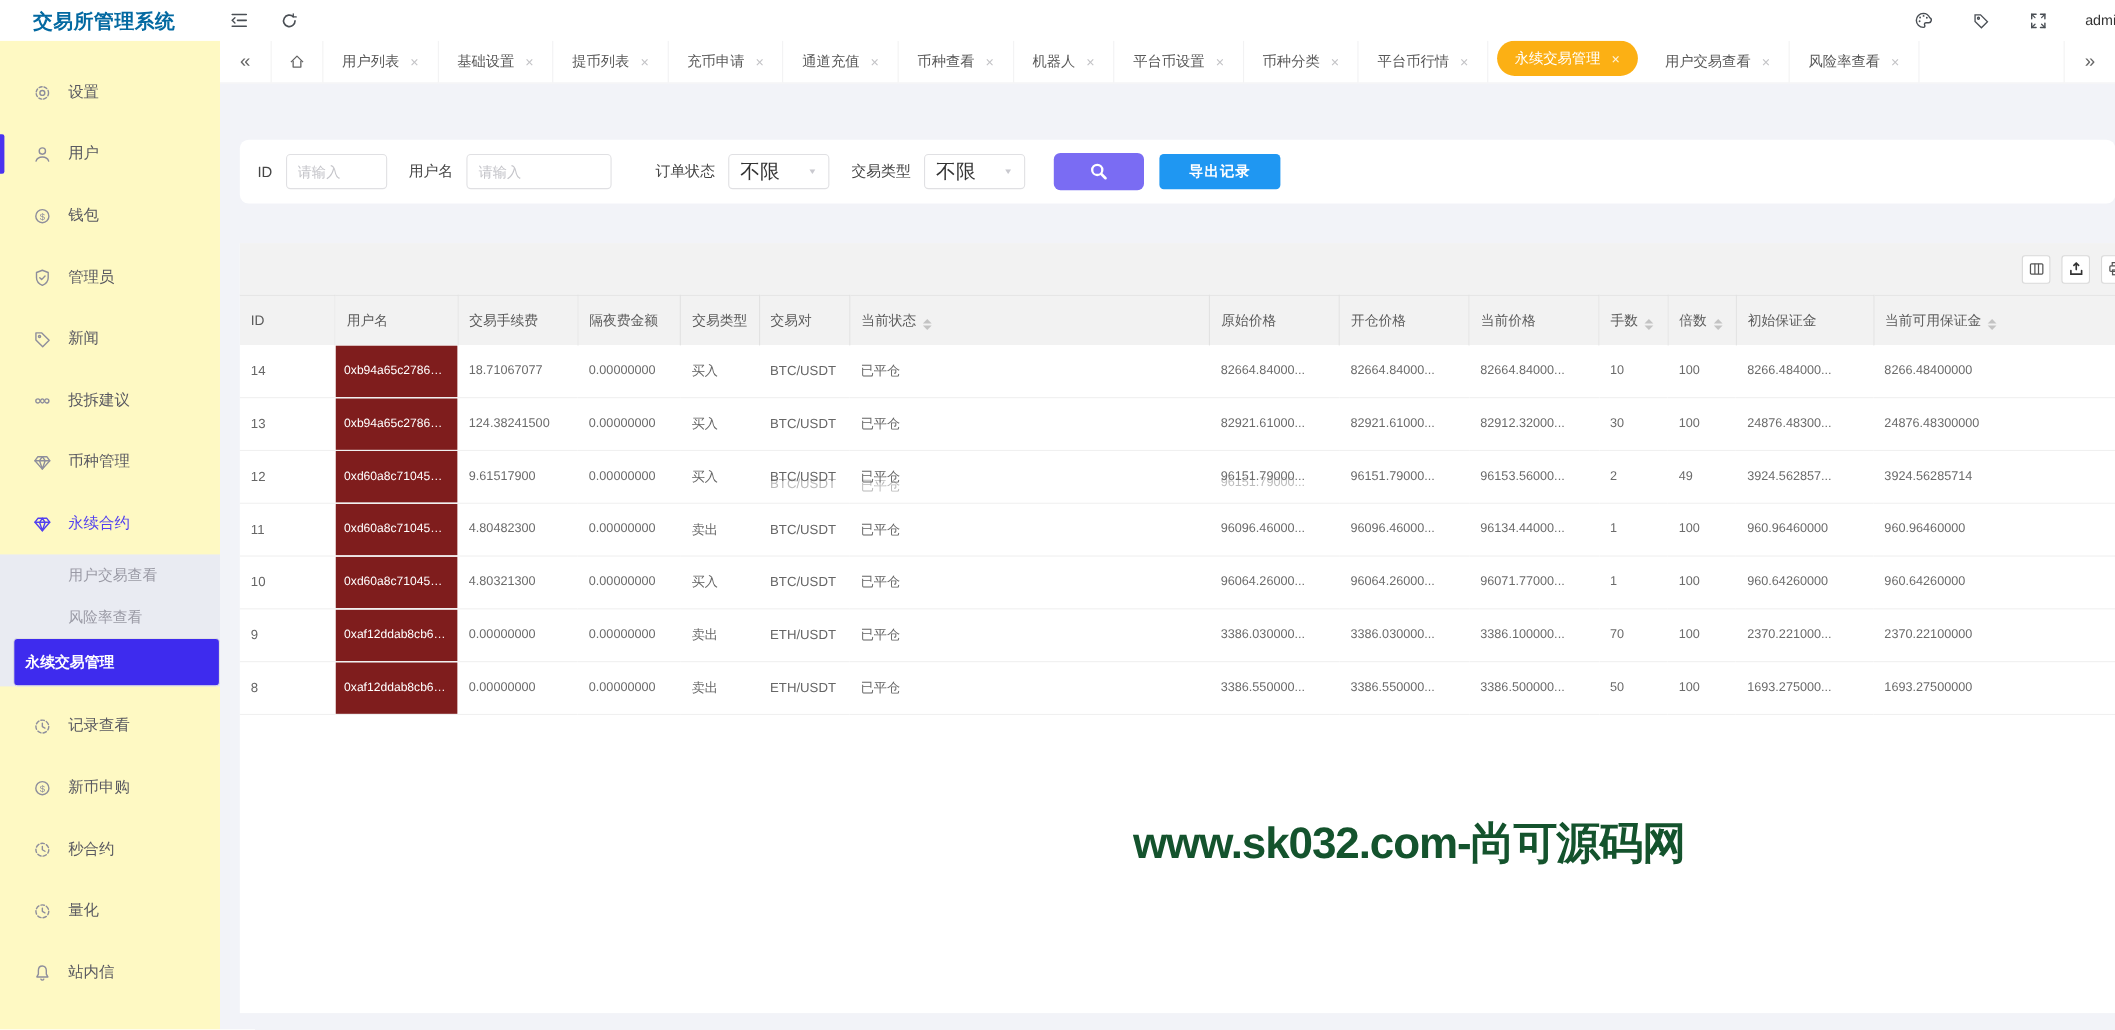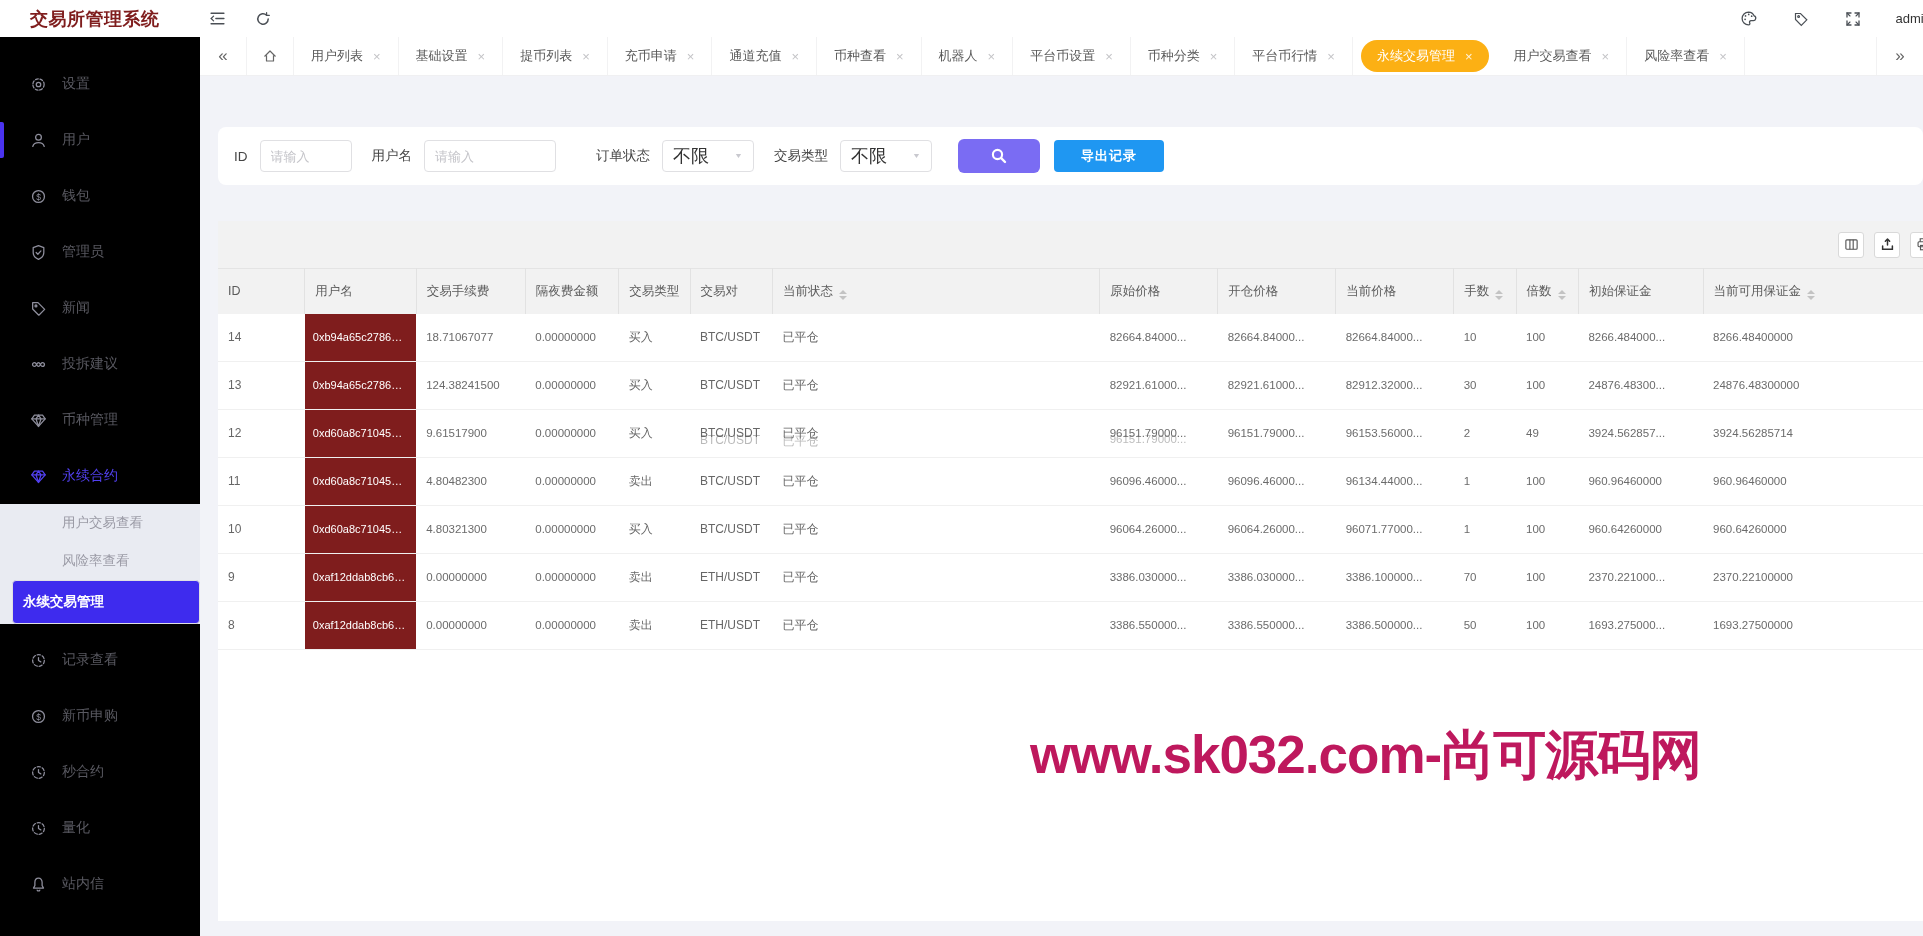--- a/index.html
+++ b/index.html
@@ -4,45 +4,45 @@
 <style>
   html,body{margin:0;padding:0;}
   body{width:1923px;height:936px;position:relative;overflow:hidden;background:#fff;
        font-family:"Liberation Sans","DejaVu Sans",sans-serif;-webkit-font-smoothing:antialiased;}
   .ic{display:inline-flex;align-items:center;justify-content:center;}
   .ic svg{display:block;}
 
   
   .topbar{position:absolute;left:0;top:0;right:0;height:37px;background:#fff;display:flex;align-items:center;z-index:8;}
   .logo-box{width:200px;flex:none;padding-left:30px;box-sizing:border-box;}
-  .logo{font-size:18px;font-weight:bold;color:#7f1d1d;letter-spacing:.5px;white-space:nowrap;}
+  .logo{font-size:18px;font-weight:bold;color:#0369a1;letter-spacing:.5px;white-space:nowrap;}
   .top-ic{width:26px;height:26px;display:flex;align-items:center;justify-content:center;color:#4a4f55;cursor:pointer;}
   .fold{margin-left:4px;}
   .refresh{margin-left:20px;}
   .top-right{margin-left:auto;display:flex;align-items:center;gap:26px;color:#5c6066;margin-right:-8px;}
   .admin-name{font-size:13px;color:#333;margin-left:4px;white-space:nowrap;}
 
   
   .tabbar{position:absolute;left:200px;top:37px;right:0;height:39px;background:#fff;
           border-bottom:1px solid #f0f0f2;display:flex;align-items:center;z-index:7;box-sizing:border-box;}
   .tab-nav{width:46px;height:100%;display:flex;align-items:center;justify-content:center;
            color:#666;font-size:17px;cursor:pointer;flex:none;}
   .tab-home{width:46px;height:100%;display:flex;align-items:center;justify-content:center;color:#666;
             border-left:1px solid #f2f2f3;border-right:1px solid #f2f2f3;cursor:pointer;flex:none;}
-  .tab-list{display:flex;align-items:center;height:100%;}
+  .tab-list{display:flex;height:100%;}
   .tab{display:flex;align-items:center;gap:10px;padding:0 17px;height:100%;font-size:13px;color:#595959;
        border-right:1px solid #f2f2f3;cursor:pointer;white-space:nowrap;}
   .tab .tclose{color:#c3c3c6;font-size:13px;}
   .tab.active{background:#fcb014;color:#fff;height:32px;border-radius:16px;margin:0 8px;border:none;padding:0 16px;}
   .tab.active .tclose{color:rgba(255,255,255,.85);}
   .tab-more{margin-left:auto;width:46px;height:100%;display:flex;align-items:center;justify-content:center;
             border-left:1px solid #f2f2f3;color:#666;font-size:17px;cursor:pointer;flex:none;}
 
   
-  .sidebar{position:absolute;left:0;top:37px;bottom:0;width:200px;background:#000000;z-index:6;overflow:hidden;}
+  .sidebar{position:absolute;left:0;top:37px;bottom:0;width:200px;background:#fef9c3;z-index:6;overflow:hidden;}
   .menu{padding-top:19px;}
   .side-item{position:relative;height:56px;display:flex;align-items:center;padding-left:30px;gap:15px;cursor:pointer;}
   .side-item .lbl{font-size:14px;color:#595961;}
   .side-item .ic{color:#8e8e9c;width:17px;height:17px;}
   .side-item.active .lbl,.side-item.active .ic{color:#5240f0;}
   .side-item .bar{position:absolute;left:0;top:10px;width:4px;height:36px;background:#4a33f0;border-radius:0 2px 2px 0;}
   .submenu{background:#e9ebf2;}
   .sub-item{height:38px;display:flex;align-items:center;padding-left:62px;font-size:13.5px;color:#9a9aa5;cursor:pointer;}
   .sub-item.sel{height:44px;background:#3e2bee;color:#fff;font-weight:bold;}
 
@@ -81,21 +81,21 @@
   .grid td.chip-cell{padding:0;}
   .chip{display:block;height:47px;line-height:47px;background:#7f1d1d;color:#fff;font-size:11px;
         padding:0 8px;overflow:hidden;text-overflow:ellipsis;white-space:nowrap;}
   .sort{display:inline-flex;flex-direction:column;gap:2px;margin-left:6px;vertical-align:1px;cursor:pointer;}
   .sort i{display:block;width:0;height:0;border-left:4px solid transparent;border-right:4px solid transparent;}
   .sort .up{border-bottom:4px solid #c3c3c3;}
   .sort .dn{border-top:4px solid #c3c3c3;}
   td.glitch{position:relative;}
   td.glitch::after{content:attr(data-glitch);position:absolute;left:10px;top:23px;opacity:.45;}
 
-  .watermark{position:absolute;left:1030px;top:720px;font-size:53px;font-weight:bold;color:#be185d;
+  .watermark{position:absolute;left:1030px;top:739px;font-size:40px;font-weight:bold;color:#14532d;
              z-index:40;white-space:nowrap;letter-spacing:-1px;}
 </style>
 </head>
 <body>
 
 <div class="topbar">
   <div class="logo-box">
     <span class="logo">交易所管理系统</span>
   </div>
   <span class="top-ic fold">

